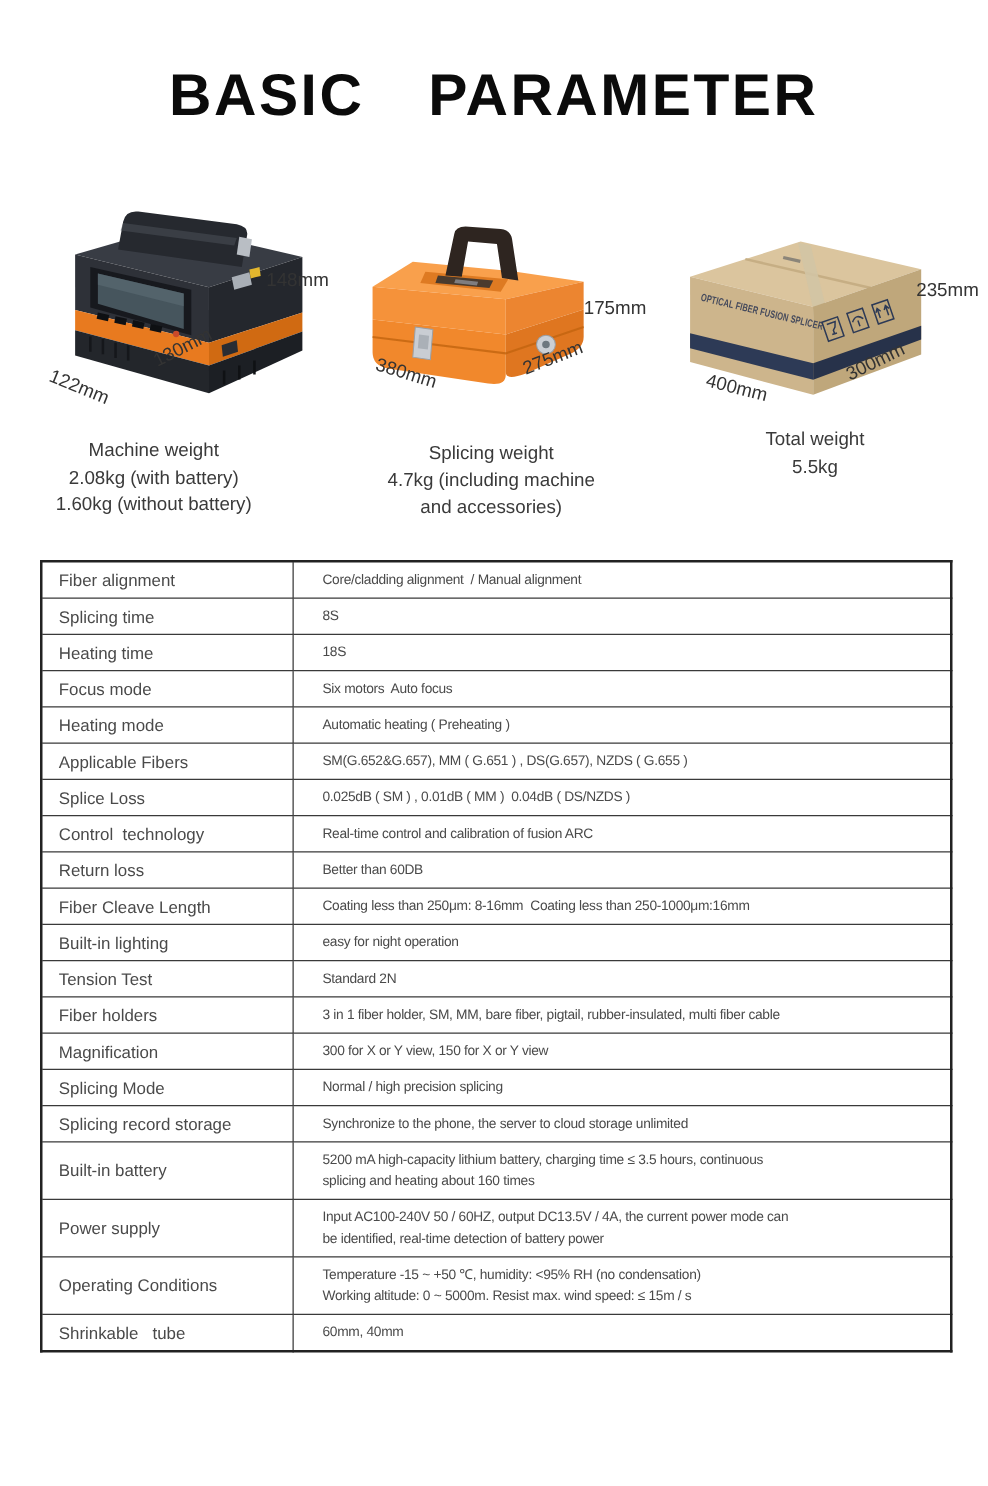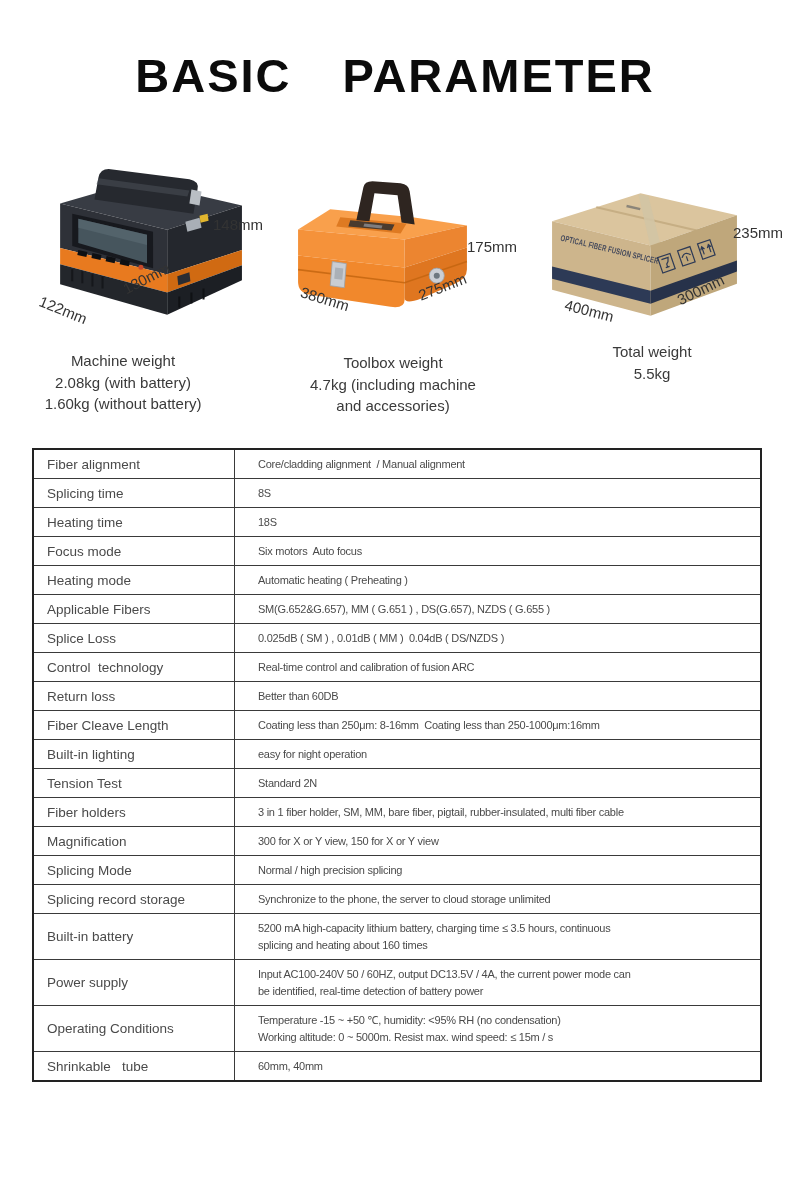--- a/index.html
+++ b/index.html
@@ -154,21 +154,21 @@
   <span class="dim dim-carton-h">235mm</span>
   <span class="dim dim-carton-l">400mm</span>
   <span class="dim dim-carton-r">300mm</span>
 
   <div class="caption cap-machine">
     <div>Machine weight</div>
     <div>2.08kg (with battery)</div>
     <div>1.60kg (without battery)</div>
   </div>
   <div class="caption cap-toolbox">
-    <div>Toolbox weight</div>
+    <div>Splicing weight</div>
     <div>4.7kg (including machine</div>
     <div>and accessories)</div>
   </div>
   <div class="caption cap-carton">
     <div>Total weight</div>
     <div>5.5kg</div>
   </div>
 
   <table class="spec">
     <tbody>

